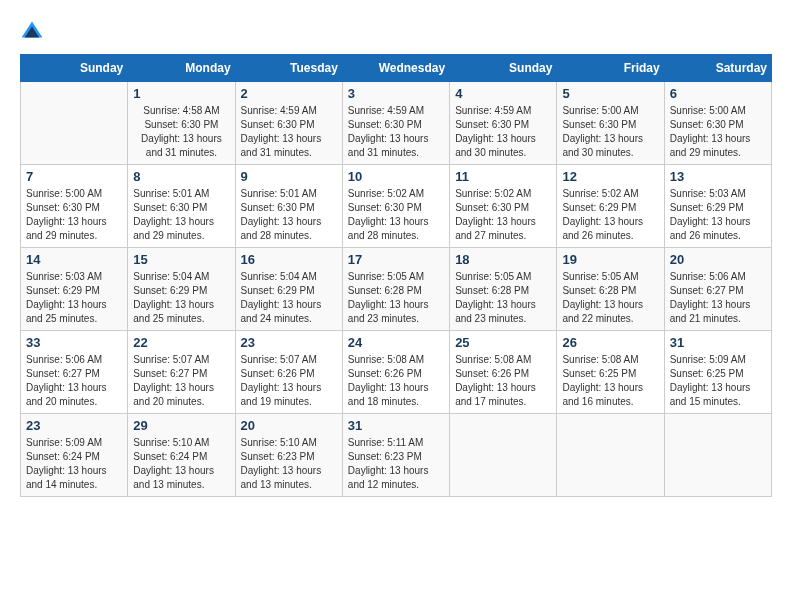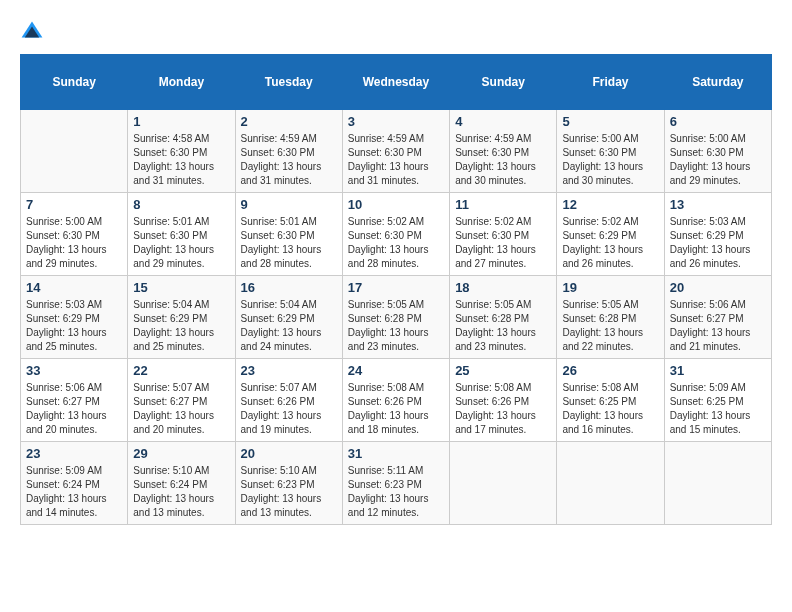--- a/index.html
+++ b/index.html
@@ -47,22 +47,22 @@
       color: #333;
     }
     table {
       width: 100%;
       border-collapse: collapse;
       font-size: 11px;
     }
     thead tr th {
       background-color: #1a6bb5;
       color: #fff;
-      text-align: center;
-      padding: 20px 4px;
+      text-align: right;
+      padding: 6px 4px;
       font-size: 12px;
       border: 1px solid #1a6bb5;
     }
     tbody tr td {
       border: 1px solid #ccc;
       vertical-align: top;
       padding: 4px 5px;
       min-height: 80px;
       width: calc(100% / 7);
     }
@@ -117,21 +117,21 @@
         <th>Sunday</th>
         <th>Friday</th>
         <th>Saturday</th>
       </tr>
   </thead>
   <tbody id="calendar-body">
   <tr>
         <td class="empty"></td>
         <td>
           <div class="day-number">1</div>
-          <div class="day-info" style="white-space: pre-line;">Sunrise: 4:58 AM
+          <div class="day-info" style="white-space: pre-line; text-align: center;">Sunrise: 4:58 AM
 Sunset: 6:30 PM
 Daylight: 13 hours
 and 31 minutes.</div>
         </td>
         <td>
           <div class="day-number">2</div>
           <div class="day-info" style="white-space: pre-line;">Sunrise: 4:59 AM
 Sunset: 6:30 PM
 Daylight: 13 hours
 and 31 minutes.</div>

